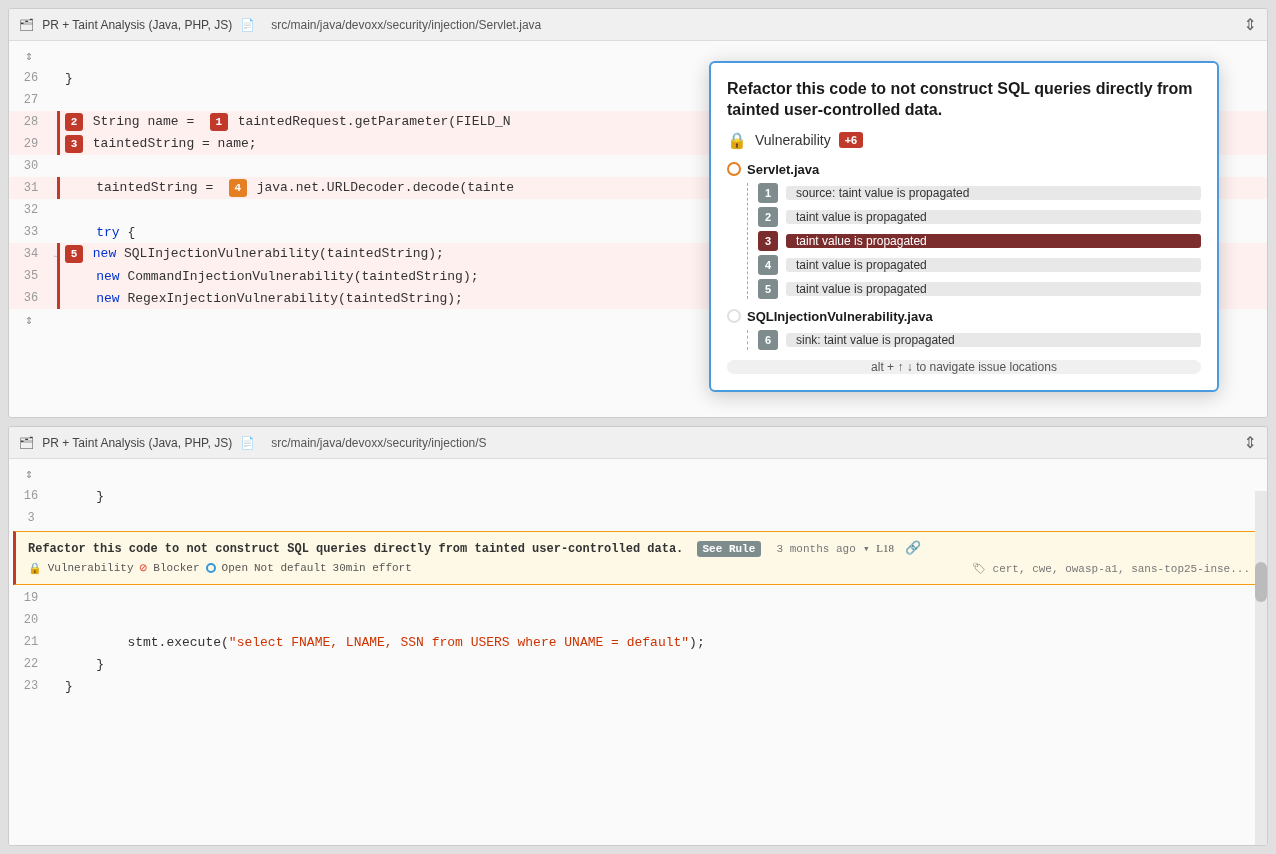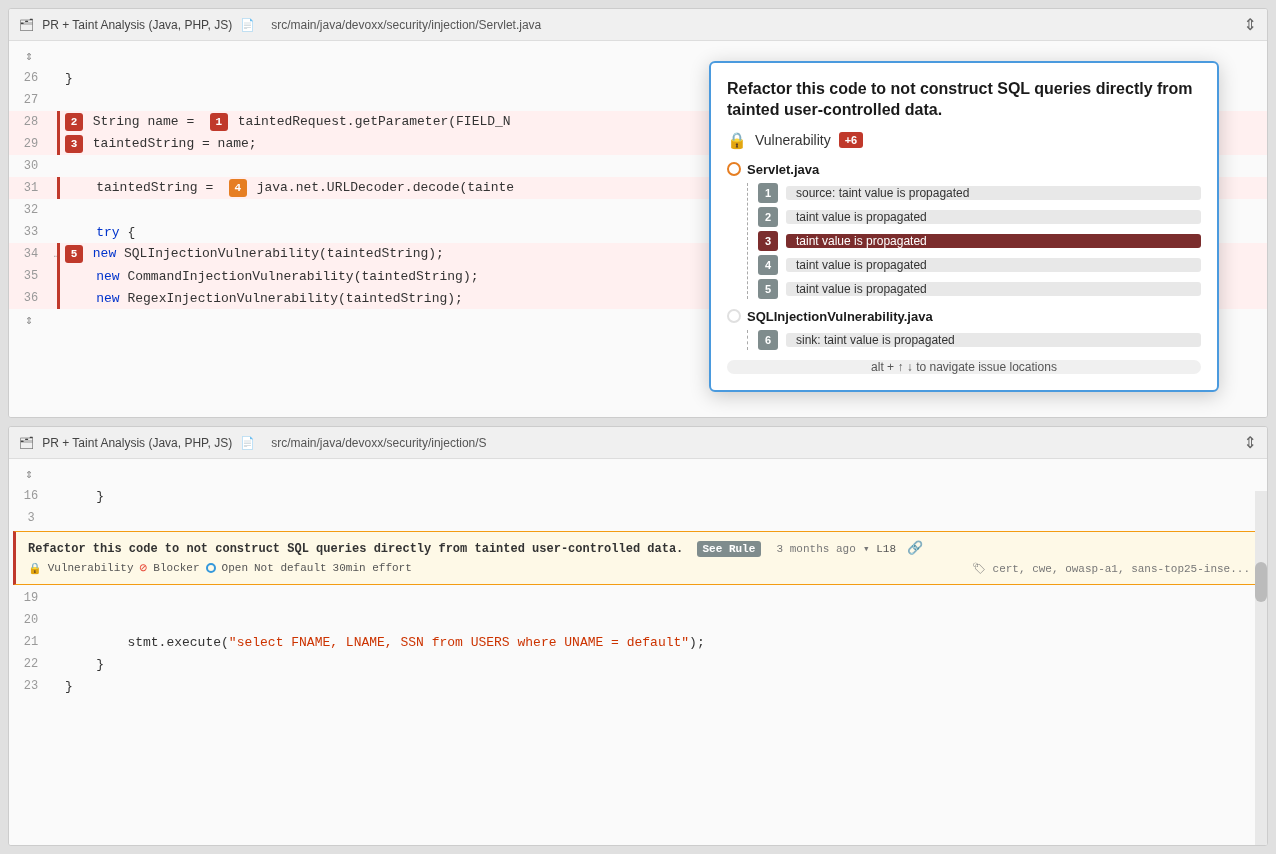--- a/index.html
+++ b/index.html
@@ -535,21 +535,21 @@
         <span class="code-content monospace"></span>
       </div>
 
 
       <div class="issue-banner">
         <div class="issue-banner-title">
           <span>Refactor this code to not construct SQL queries directly from tainted user-controlled data.</span>
           <span class="see-rule-btn">See Rule</span>
           <span style="font-size:11px;color:#777;font-weight:normal;margin-left:8px;">3 months ago</span>
           <span style="font-size:11px;color:#777;font-weight:normal;"> ▾ </span>
-          <span style="font-size:11px;color:#555;font-weight:normal;">L18</span>
+          <span style="font-size:11px;color:#555;font-weight:normal;font-family:Liberation Serif, serif;">L18</span>
           <span style="font-size:13px;color:#555;font-weight:normal;margin-left:4px;">🔗</span>
         </div>
         <div class="issue-meta">
           <span>🔒</span>
           <span>Vulnerability</span>
           <span style="color:#e74c3c;font-size:13px;">⊘</span>
           <span>Blocker</span>
           <span class="open-circle"></span>
           <span>Open</span>
           <span>Not default</span>

